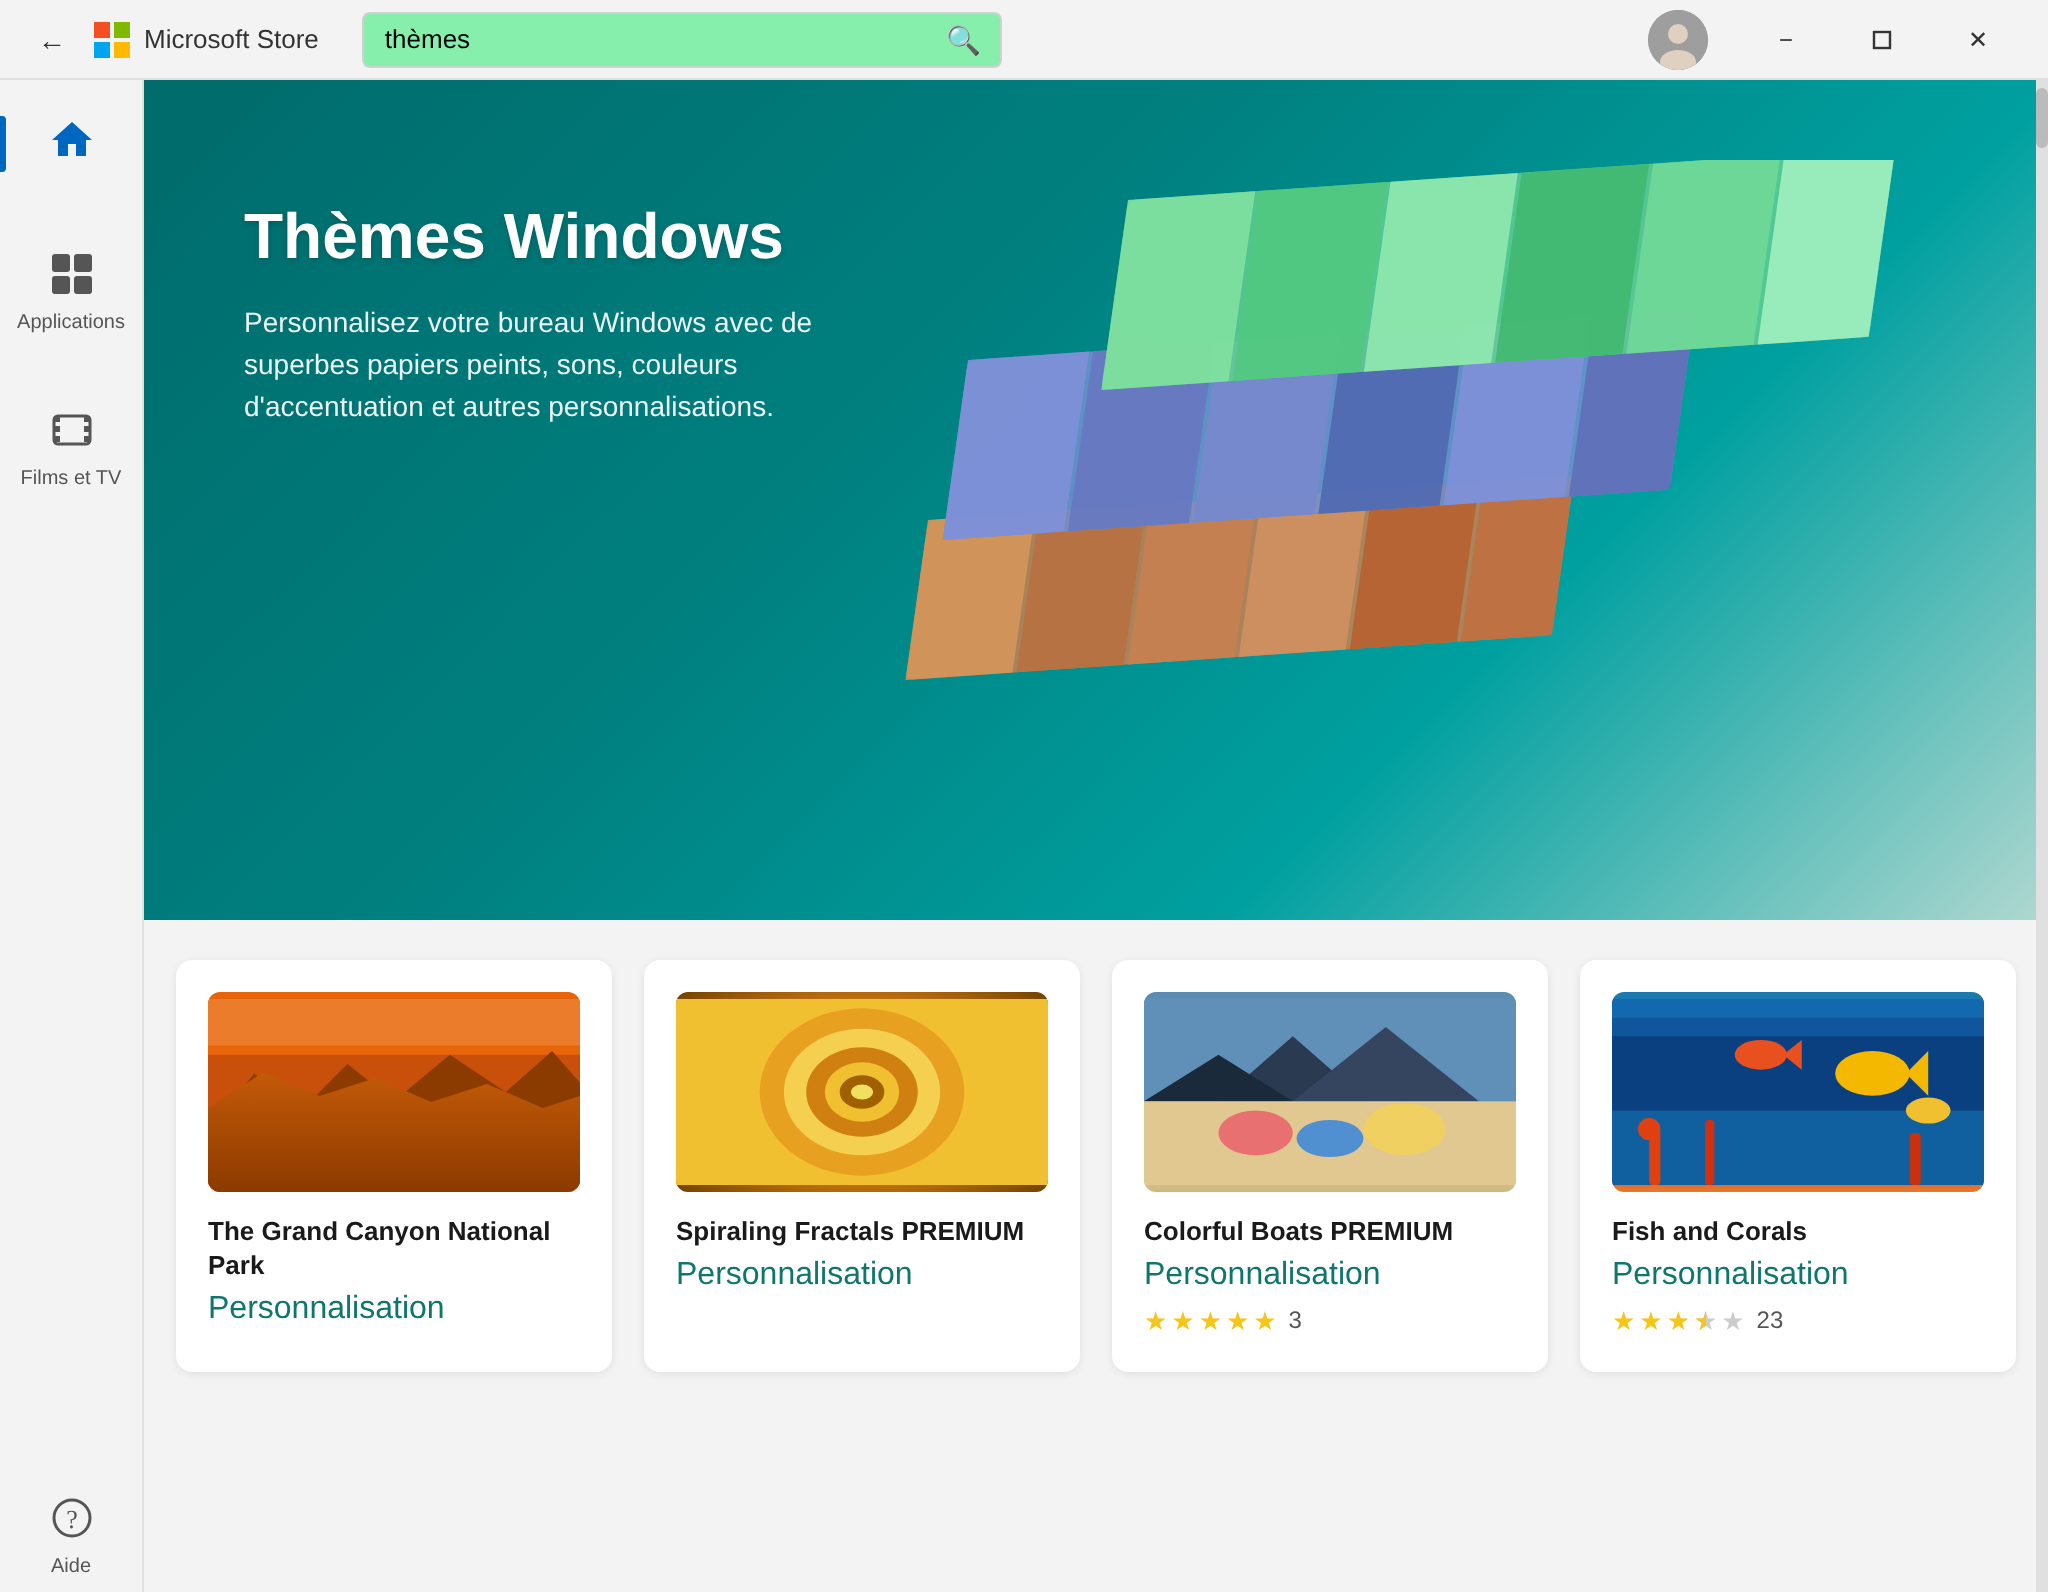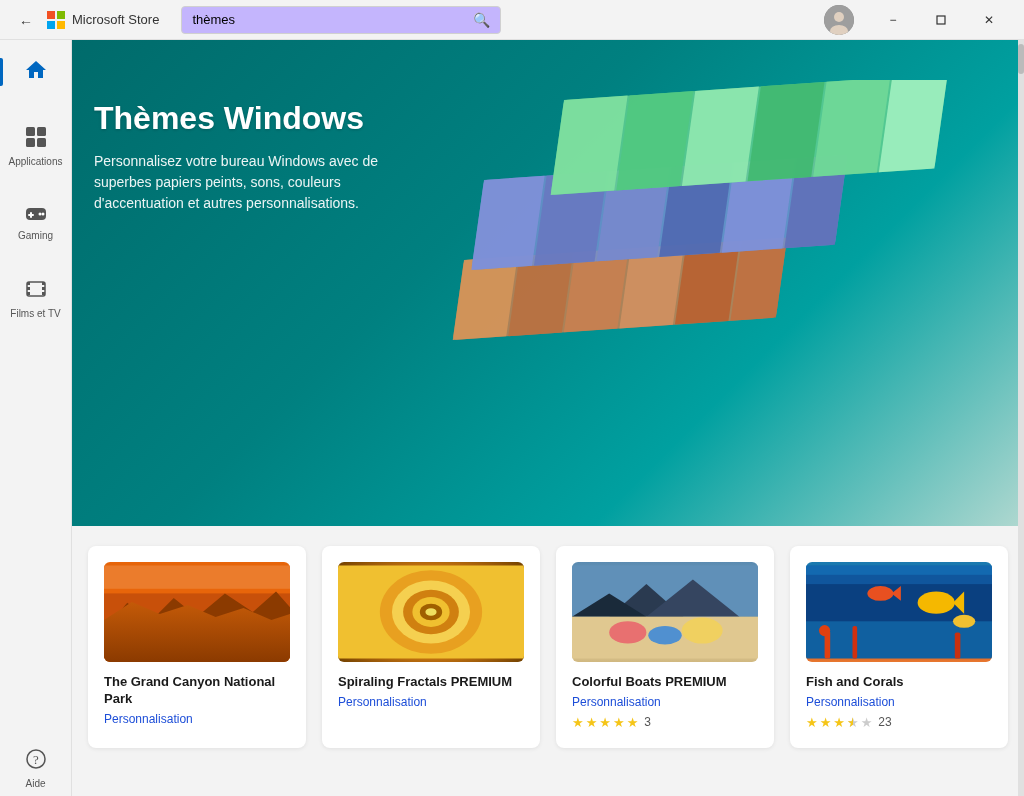--- a/index.html
+++ b/index.html
@@ -36,21 +36,21 @@
       margin: 0 6px;
     }
     .titlebar-title {
       font-size: 13px;
       color: #333;
       margin-right: 22px;
     }
     .search-bar {
       display: flex;
       align-items: center;
-      background: #c4b5fd;
+      background: #86efac;
       border: 1px solid #d0d0d0;
       border-radius: 4px;
       padding: 0 10px;
       width: 320px;
       height: 28px;
     }
     .search-bar input {
       border: none;
       outline: none;
       font-size: 13px;
@@ -147,27 +147,27 @@
     
     .content {
       flex: 1;
       overflow-y: auto;
       background: #f3f3f3;
     }
 
     
     .hero {
       width: 100%;
-      height: 486px;
+      height: 420px;
       background: linear-gradient(135deg, #006b6b 0%, #008080 40%, #00a0a0 70%, #b0d8d0 100%);
       position: relative;
       overflow: hidden;
       display: flex;
       align-items: flex-start;
-      padding: 60px 22px;
+      padding: 60px 50px;
     }
     .hero-text {
       z-index: 2;
       max-width: 380px;
     }
     .hero-title {
       font-size: 32px;
       font-weight: 600;
       color: white;
       margin-bottom: 14px;
@@ -215,22 +215,22 @@
       justify-content: center;
     }
     .card-title {
       font-size: 13px;
       font-weight: 600;
       color: #1a1a1a;
       margin-bottom: 4px;
       line-height: 1.3;
     }
     .card-category {
-      font-size: 12px;
-      color: #1d4ed8;
+      font-size: 16px;
+      color: #0f766e;
       margin-bottom: 6px;
     }
     .card-rating {
       display: flex;
       align-items: center;
       gap: 2px;
       font-size: 12px;
     }
     .star { color: #f5c518; font-size: 13px; }
     .star.empty { color: #ccc; }
@@ -336,32 +336,20 @@
         <svg width="22" height="22" viewBox="0 0 22 22" fill="#555">
           <rect x="1" y="1" width="9" height="9" rx="1.5" fill="#555"></rect>
           <rect x="12" y="1" width="9" height="9" rx="1.5" fill="#555"></rect>
           <rect x="1" y="12" width="9" height="9" rx="1.5" fill="#555"></rect>
           <rect x="12" y="12" width="9" height="9" rx="1.5" fill="#555"></rect>
         </svg>
       </span>
       <span class="sidebar-label">Applications</span>
     </div>
 
-    <div class="sidebar-item">
-      <span class="sidebar-icon">
-        <svg width="24" height="18" viewBox="0 0 24 18" fill="#555">
-          <rect x="2" y="4" width="20" height="12" rx="4" fill="#555"></rect>
-          <rect x="6" y="8" width="2" height="6" rx="1" fill="white"></rect>
-          <rect x="4" y="10" width="6" height="2" rx="1" fill="white"></rect>
-          <circle cx="16" cy="10" r="1.5" fill="white"></circle>
-          <circle cx="19" cy="10" r="1.5" fill="white"></circle>
-        </svg>
-      </span>
-      <span class="sidebar-label">Gaming</span>
-    </div>
 
     <div class="sidebar-item">
       <span class="sidebar-icon">
         <svg width="22" height="22" viewBox="0 0 22 22" fill="#555">
           <rect x="2" y="4" width="18" height="14" rx="2" fill="none" stroke="#555" stroke-width="1.5"></rect>
           <rect x="2" y="4" width="3" height="3" fill="#555"></rect>
           <rect x="2" y="9" width="3" height="3" fill="#555"></rect>
           <rect x="2" y="14" width="3" height="3" fill="#555"></rect>
           <rect x="17" y="4" width="3" height="3" fill="#555"></rect>
           <rect x="17" y="9" width="3" height="3" fill="#555"></rect>

